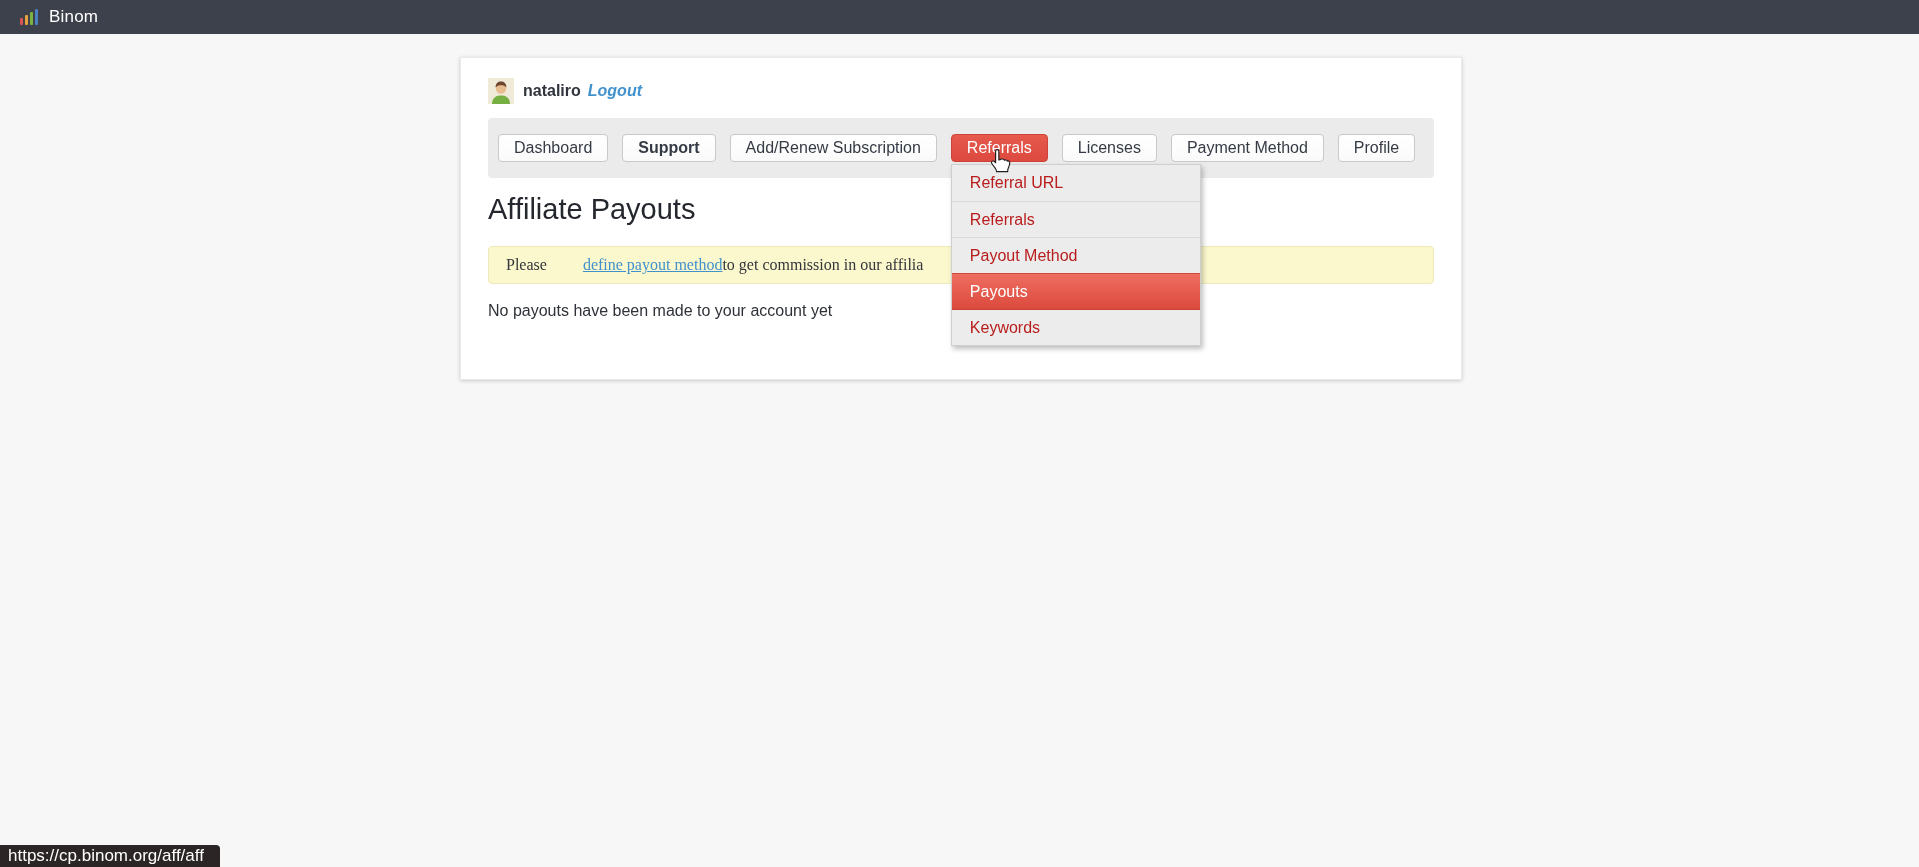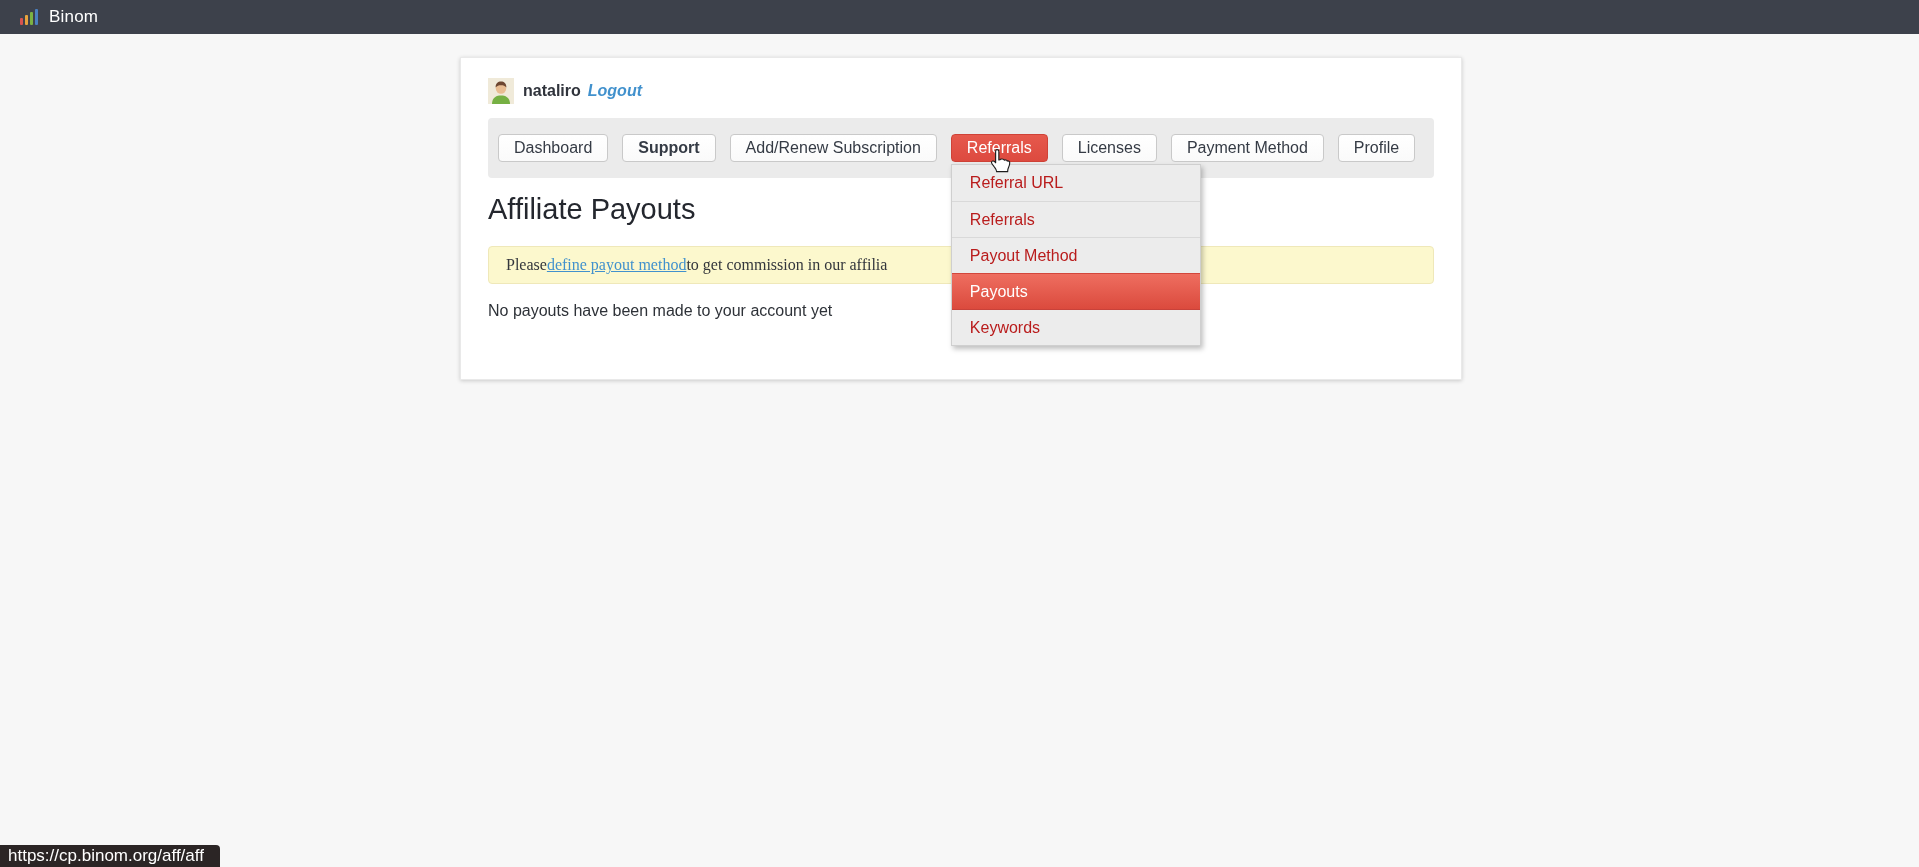--- a/index.html
+++ b/index.html
@@ -104,21 +104,21 @@
     margin-top: 20px;
     height: 38px;
     background: #fcf8cd;
     border: 1px solid #efe8b9;
     border-radius: 4px;
     display: flex; align-items: center;
     padding-left: 17px;
     font-size: 16px; color: #33363c;
     white-space: nowrap; overflow: hidden; font-family: Liberation Serif, serif;
   }
-  .alert a { color: #4191cd; text-decoration: underline; cursor: pointer; }
+  .alert a { color: #4191cd; text-decoration: underline; cursor: pointer; margin-left: 36px; }
   .empty-msg { margin-top: 18px; font-size: 16px; color: #2e3238; }
 
   
   .cursor { position: absolute; left: 988px; top: 148px; width: 25px; height: 27px; z-index: 40; pointer-events: none; }
 
   
   .statusbar {
     position: absolute; left: 0; bottom: 0;
     height: 22px;
     background: #2b2525;

